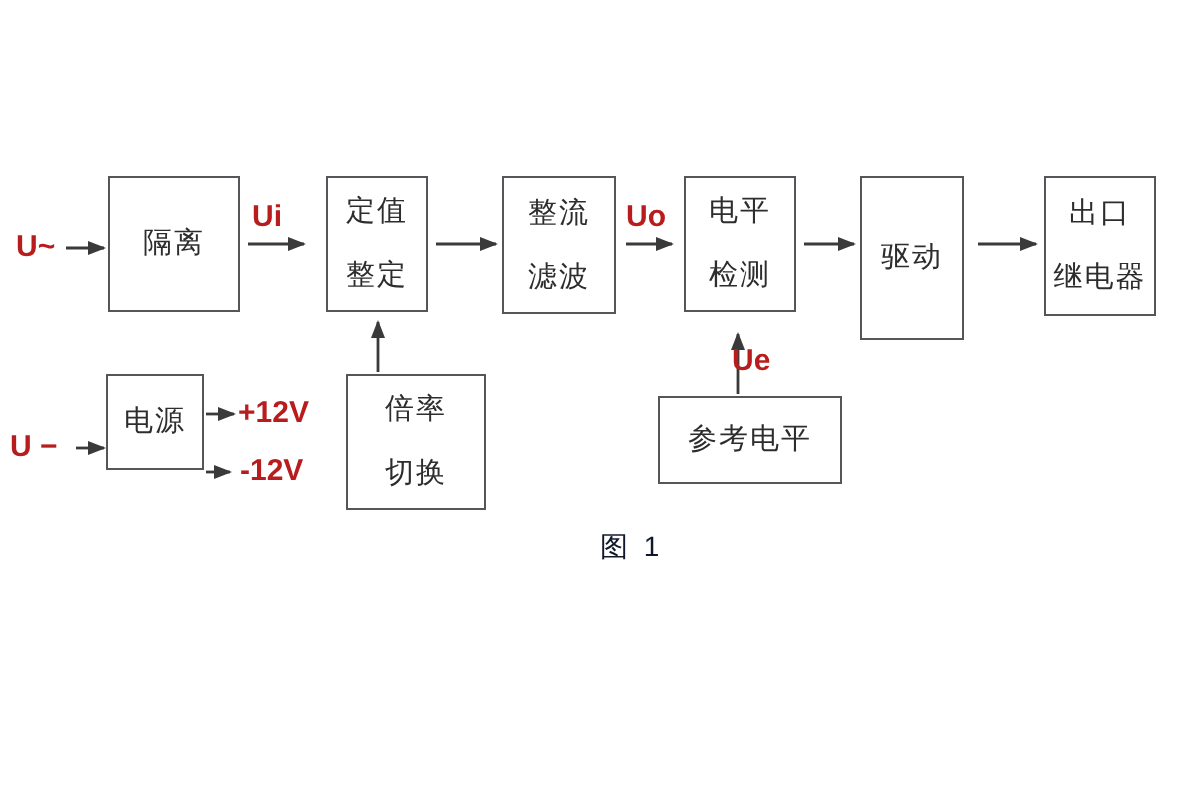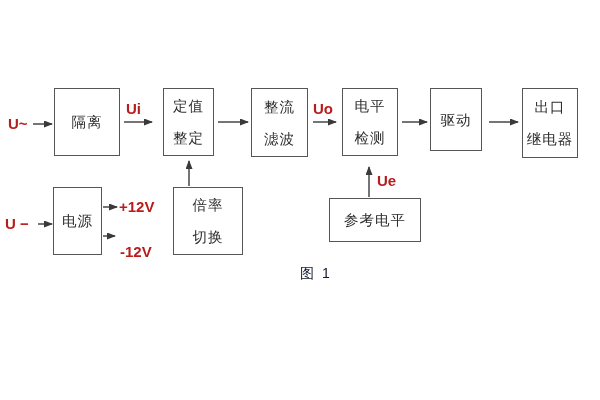--- a/index.html
+++ b/index.html
@@ -66,45 +66,45 @@
   <div class="block" style="left:251px;top:88px;width:57px;height:69px">
     <span class="ln">整流</span>
     <span class="ln">滤波</span>
   </div>
 
   <div class="block" style="left:342px;top:88px;width:56px;height:68px">
     <span class="ln">电平</span>
     <span class="ln">检测</span>
   </div>
 
-  <div class="block" style="left:430px;top:88px;width:52px;height:63px">
+  <div class="block" style="left:430px;top:88px;width:52px;height:82px">
     <span class="ln">驱动</span>
   </div>
 
   <div class="block" style="left:522px;top:88px;width:56px;height:70px">
     <span class="ln">出口</span>
     <span class="ln">继电器</span>
   </div>
 
-  <div class="block" style="left:53px;top:187px;width:49px;height:68px">
+  <div class="block" style="left:53px;top:187px;width:49px;height:48px">
     <span class="ln">电源</span>
   </div>
 
   <div class="block" style="left:173px;top:187px;width:70px;height:68px">
     <span class="ln">倍率</span>
     <span class="ln">切换</span>
   </div>
 
   <div class="block" style="left:329px;top:198px;width:92px;height:44px">
     <span class="ln" style="line-height:20px">参考电平</span>
   </div>
 
   <span class="sig" style="left:8px;top:116px">U~</span>
   <span class="sig" style="left:5px;top:216px">U −</span>
   <span class="sig" style="left:126px;top:101px">Ui</span>
   <span class="sig" style="left:313px;top:101px">Uo</span>
-  <span class="sig" style="left:377px;top:173px">Ue</span>
+  <span class="sig" style="left:366px;top:173px">Ue</span>
   <span class="sig" style="left:119px;top:199px">+12V</span>
-  <span class="sig" style="left:120px;top:244px">-12V</span>
+  <span class="sig" style="left:120px;top:228px">-12V</span>
 
   <span class="caption" style="left:300px;top:265px">图 1</span>
 
 </div>
 
 </body></html>

